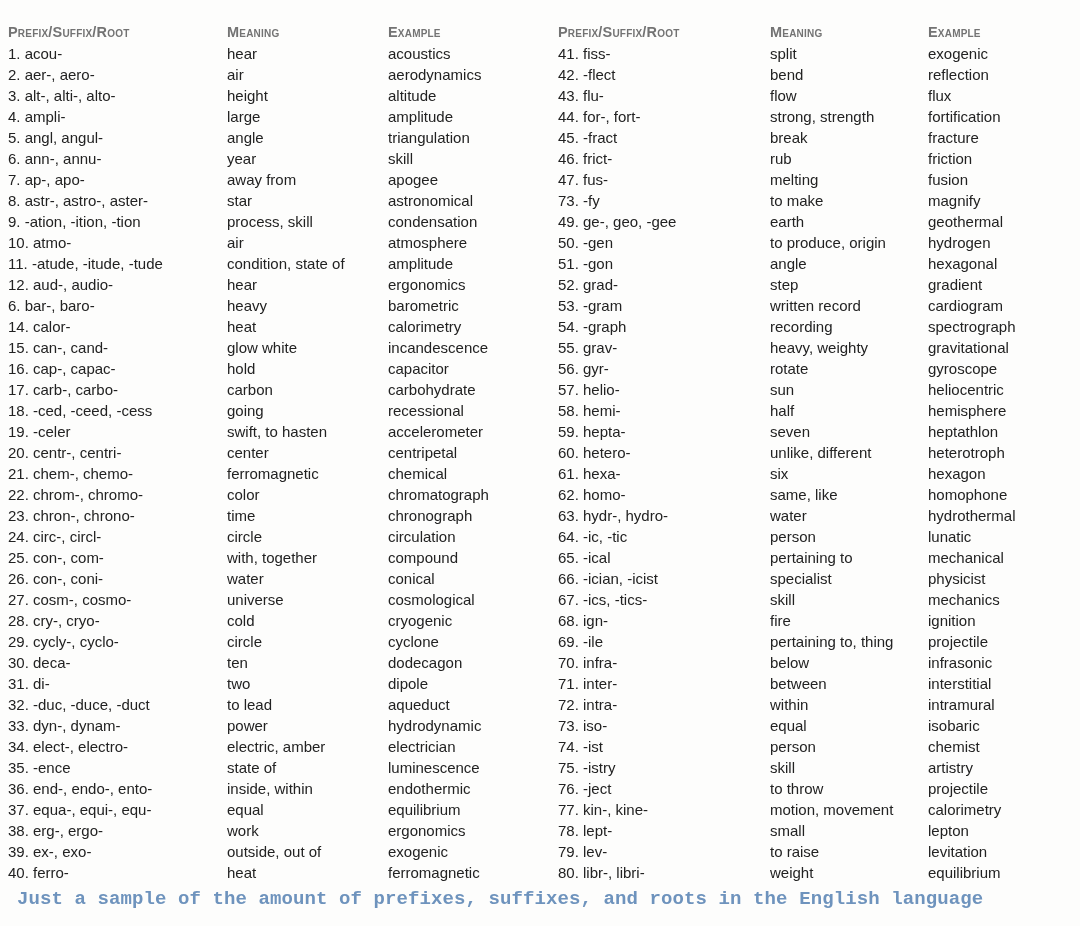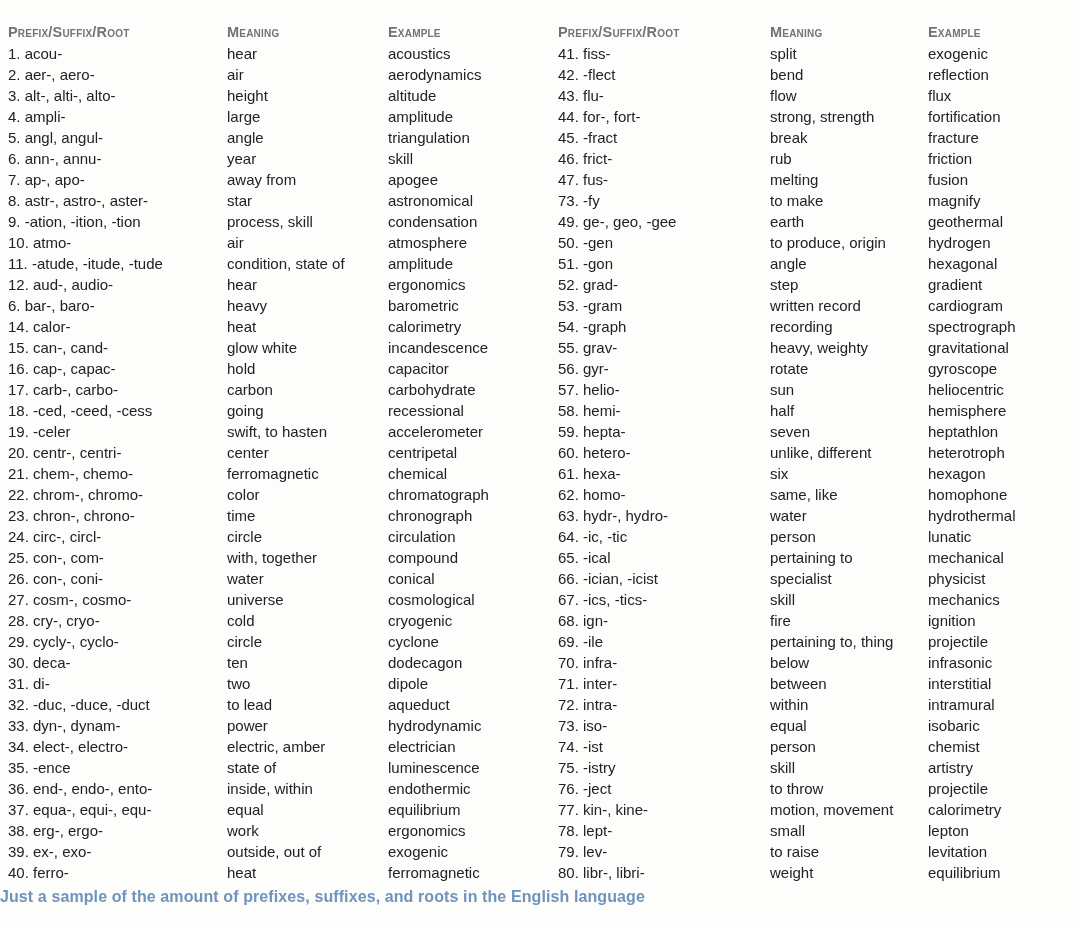--- a/index.html
+++ b/index.html
@@ -28,26 +28,27 @@
   }
   .row { display: contents; }
   .cell {
     font-size: 15px;
     line-height: 21px;
     color: #222;
     white-space: nowrap;
   }
   #caption {
     position: absolute;
-    left: 0;
+    left: 17px;
     top: 888px;
-    font-size: 16px;
+    font-size: 19px;
     font-weight: bold;
     letter-spacing: 0.1px;
     white-space: nowrap;
+    font-family: Liberation Mono, monospace;
   }
 </style>
 </head>
 <body>
 
 <div class="block" id="left-block">
   <div class="grid">
     <div class="hcell">Prefix/Suffix/Root</div>
     <div class="hcell">Meaning</div>
     <div class="hcell">Example</div>

